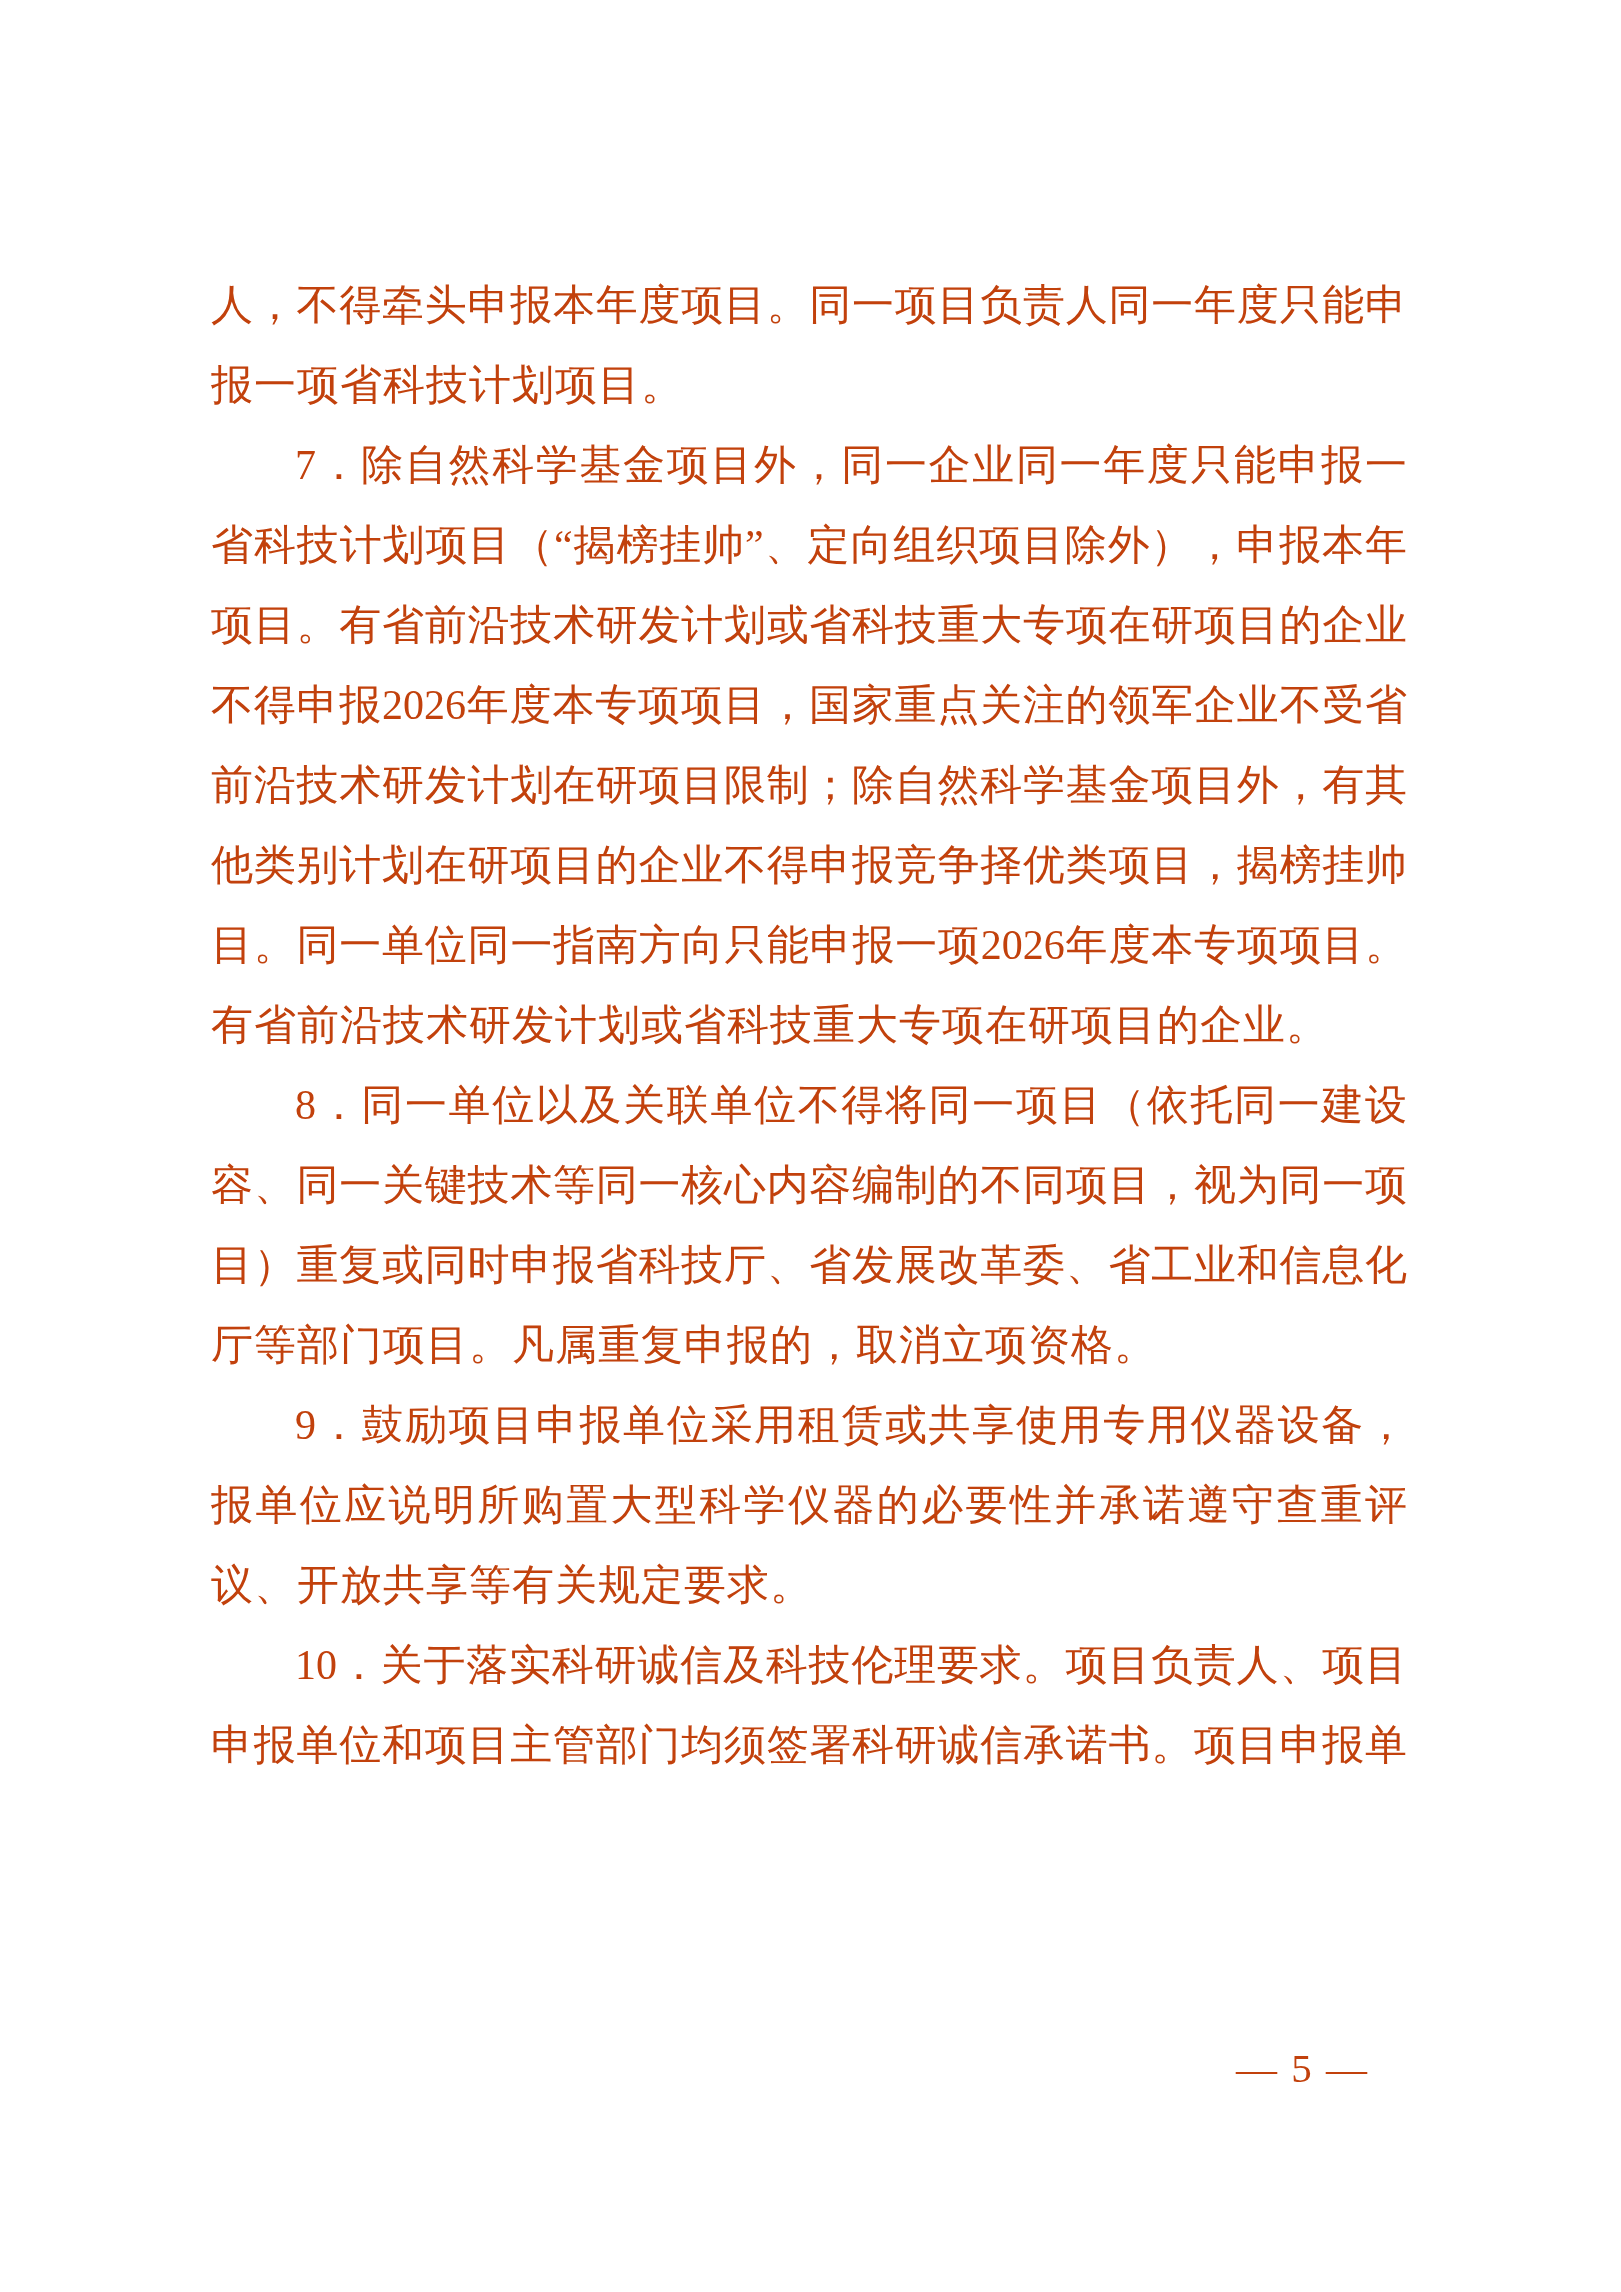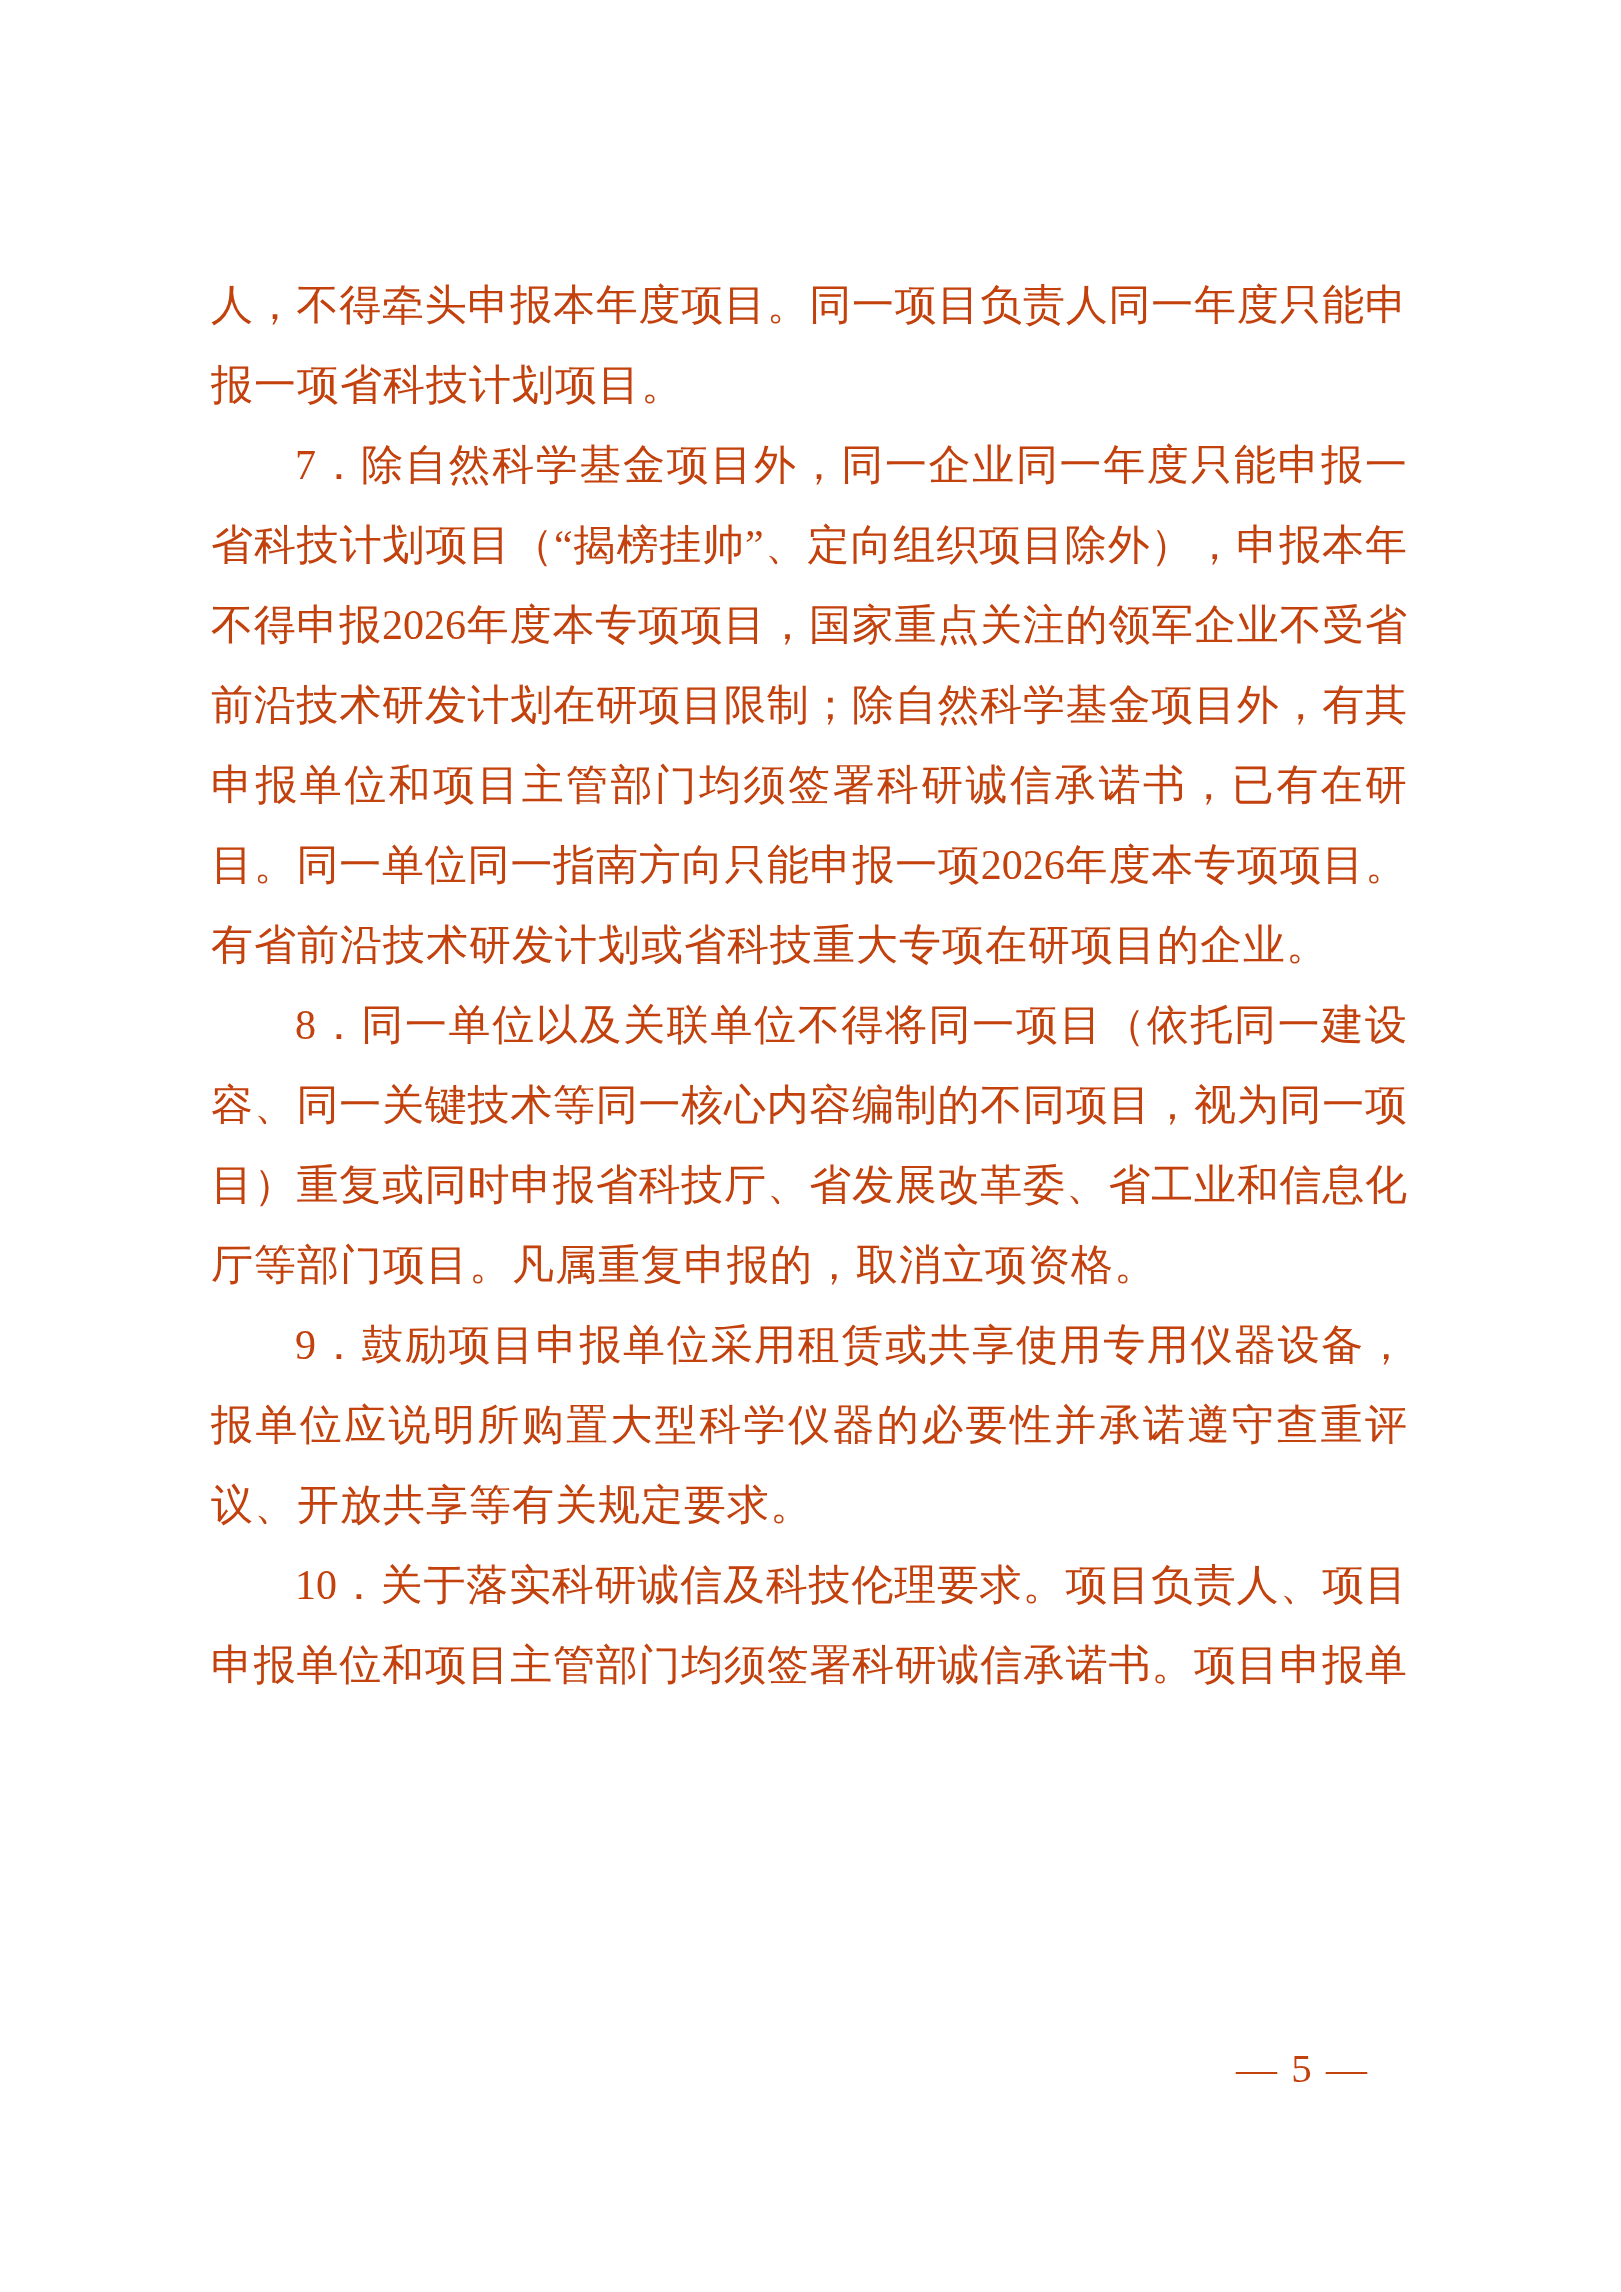--- a/index.html
+++ b/index.html
@@ -52,23 +52,24 @@
 </style>
 </head>
 <body>
 
 <div class="page">
   <main class="doc-body">
       <div class="line">人，不得牵头申报本年度项目。同一项目负责人同一年度只能申</div>
       <div class="line last">报一项省科技计划项目。</div>
       <div class="line indent">7．除自然科学基金项目外，同一企业同一年度只能申报一项</div>
       <div class="line">省科技计划项目（“揭榜挂帅”、定向组织项目除外），申报本年度</div>
+      <div class="line">项目。有省前沿技术研发计划或省科技重大专项在研项目的企业</div>
       <div class="line">不得申报2026年度本专项项目，国家重点关注的领军企业不受省</div>
       <div class="line">前沿技术研发计划在研项目限制；除自然科学基金项目外，有其</div>
-      <div class="line">申报单位和项目主管部门均须签署科研诚信承诺书，已有在研</div>
+      <div class="line">他类别计划在研项目的企业不得申报竞争择优类项目，揭榜挂帅</div>
       <div class="line">目。同一单位同一指南方向只能申报一项2026年度本专项项目。</div>
       <div class="line last">有省前沿技术研发计划或省科技重大专项在研项目的企业。</div>
       <div class="line indent">8．同一单位以及关联单位不得将同一项目（依托同一建设内</div>
       <div class="line">容、同一关键技术等同一核心内容编制的不同项目，视为同一项</div>
       <div class="line">目）重复或同时申报省科技厅、省发展改革委、省工业和信息化</div>
       <div class="line last">厅等部门项目。凡属重复申报的，取消立项资格。</div>
       <div class="line indent">9．鼓励项目申报单位采用租赁或共享使用专用仪器设备，对</div>
       <div class="line">报单位应说明所购置大型科学仪器的必要性并承诺遵守查重评</div>
       <div class="line last">议、开放共享等有关规定要求。</div>
       <div class="line indent">10．关于落实科研诚信及科技伦理要求。项目负责人、项目</div>

